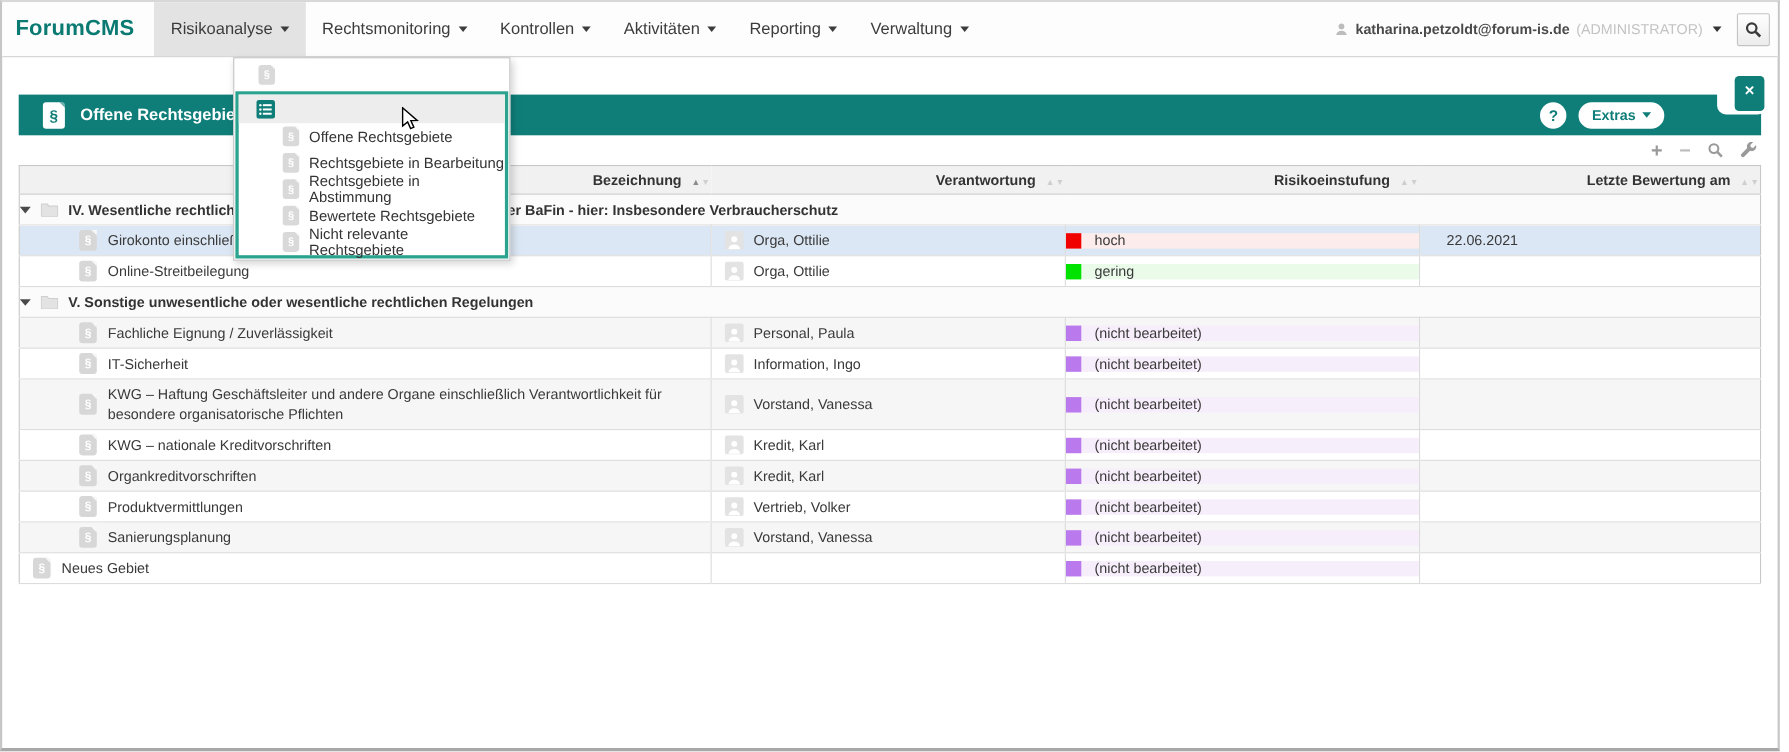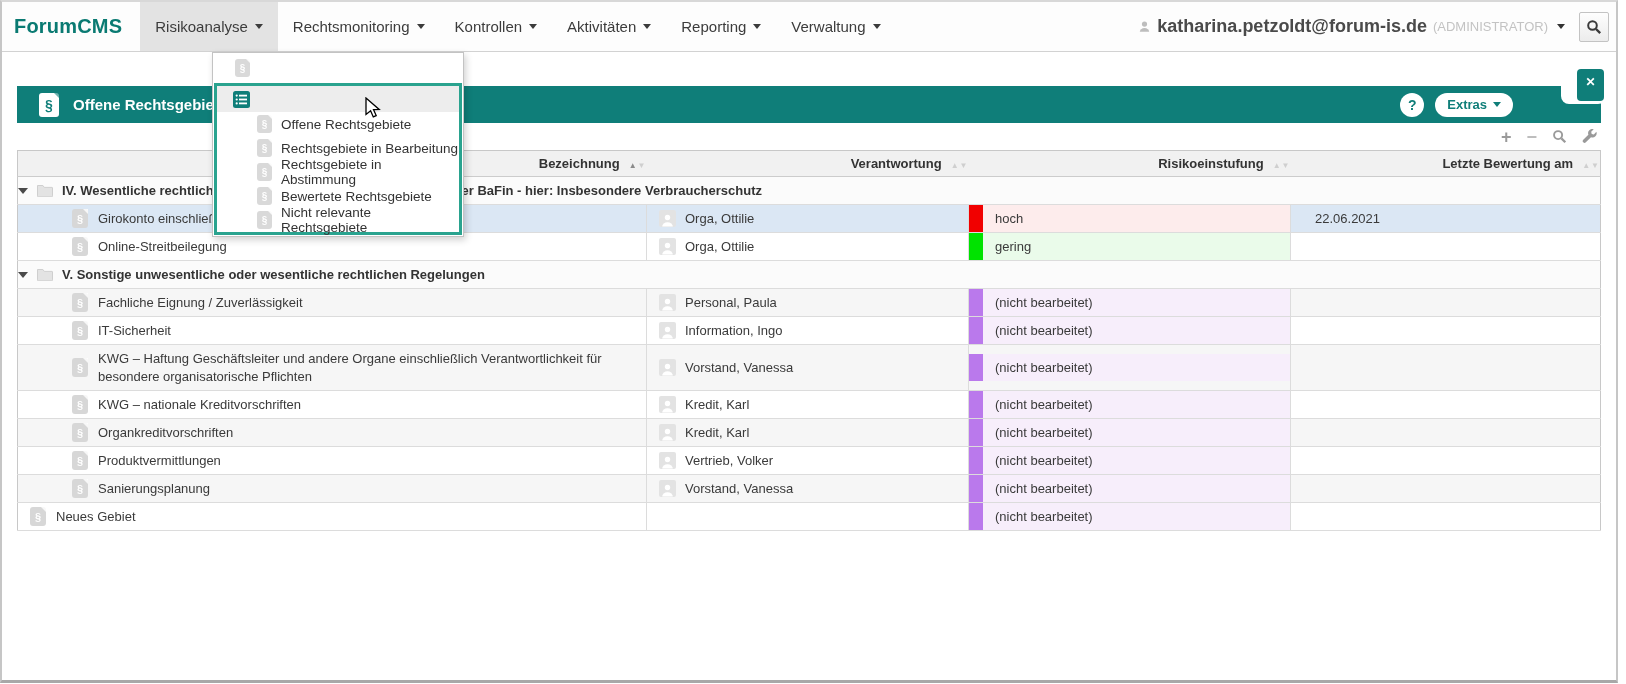--- a/index.html
+++ b/index.html
@@ -9,21 +9,21 @@
   
   .nav{height:49px;background:#fdfdfd;border-bottom:1px solid #d2d2d2;display:flex;align-items:stretch;}
   .brand{color:#0a7a72;font-size:20px;font-weight:bold;display:flex;align-items:center;padding:0 18px 0 12px;letter-spacing:.2px;}
   .nav-items{display:flex;align-items:stretch;}
   .nav-item{display:flex;align-items:center;padding:0 15px;font-size:15px;color:#3c3c3c;cursor:default;white-space:nowrap;}
   .nav-item.active{background:#e3e3e3;}
   .caret{display:inline-block;width:0;height:0;border-left:4px solid transparent;border-right:4px solid transparent;border-top:5px solid #3c3c3c;margin-left:7px;}
   .nav-right{margin-left:auto;display:flex;align-items:center;padding-right:7px;}
   .user-box{display:flex;align-items:center;gap:6px;margin-right:14px;}
   .user-ic{width:13px;height:13px;}
-  .user-email{font-size:18px;color:#4a4a4a;font-weight:bold;}
+  .user-email{font-size:13px;color:#4a4a4a;font-weight:bold;}
   .user-role{font-size:13px;color:#c3c3c3;}
   .user-caret{border-top-color:#333;margin-left:3px;}
   .search-btn{width:28px;height:28px;border:1px solid #c3c3c3;border-radius:2px;background:linear-gradient(#fefefe,#ececec);display:flex;align-items:center;justify-content:center;}
 
   
   .content{padding:0 15px;position:relative;}
   .panel-bar{margin-top:34px;height:37px;background:#0f7e79;display:flex;align-items:center;position:relative;}
   .bar-title{display:flex;align-items:center;gap:14px;padding-left:22px;}
   .doc-ic{width:16px;height:19px;background:#d7d7d7;border-radius:3px;color:#fff;font-size:11px;font-weight:bold;display:flex;align-items:center;justify-content:center;position:relative;flex:0 0 auto;}
   .doc-ic:after{content:"";position:absolute;top:0;right:0;border-top:5px solid #fff;border-left:5px solid transparent;opacity:.8;}
@@ -59,21 +59,21 @@
   .group-inner{display:flex;align-items:center;gap:9px;}
   .tri-down{width:0;height:0;border-left:5px solid transparent;border-right:5px solid transparent;border-top:6px solid #4a4a4a;flex:0 0 auto;}
   .group-label{font-weight:bold;color:#333;white-space:nowrap;}
   .name-inner{display:flex;align-items:center;gap:10px;padding-left:54px;padding-right:20px;}
   .name-inner.wrap{align-items:center;}
   .name-inner.root{padding-left:12px;}
   .name-txt{line-height:1.35;}
   .resp-inner{display:flex;align-items:center;gap:9px;padding-left:12px;}
   .person-ic{width:17px;height:17px;background:#e3e3e3;border-radius:2px;flex:0 0 auto;display:flex;align-items:flex-end;justify-content:center;}
   td.risk-cell{vertical-align:middle;}
-  .chip{display:flex;align-items:center;height:27px;width:100%;}
+  .chip{display:flex;align-items:center;height:14px;width:100%;}
   .chip .bar{width:14px;height:100%;flex:0 0 auto;}
   .chip .lbl{padding-left:12px;}
   .chip.lv-high{background:#fdecec;}  .chip.lv-high .bar{background:#f10000;}
   .chip.lv-low{background:#eafbea;}   .chip.lv-low .bar{background:#00e300;}
   .chip.lv-none{background:#f7eefb;}  .chip.lv-none .bar{background:#ba79ec;}
   td.date-cell{padding-left:24px;}
 
   
   .dropdown{position:absolute;left:210px;top:50px;width:252px;background:#fff;border:1px solid #c3c3c3;box-shadow:2px 3px 7px rgba(0,0,0,.18);z-index:40;box-sizing:border-box;}
   .dd-top{height:30px;display:flex;align-items:center;gap:10px;padding-left:22px;font-size:13.5px;color:#333;}

